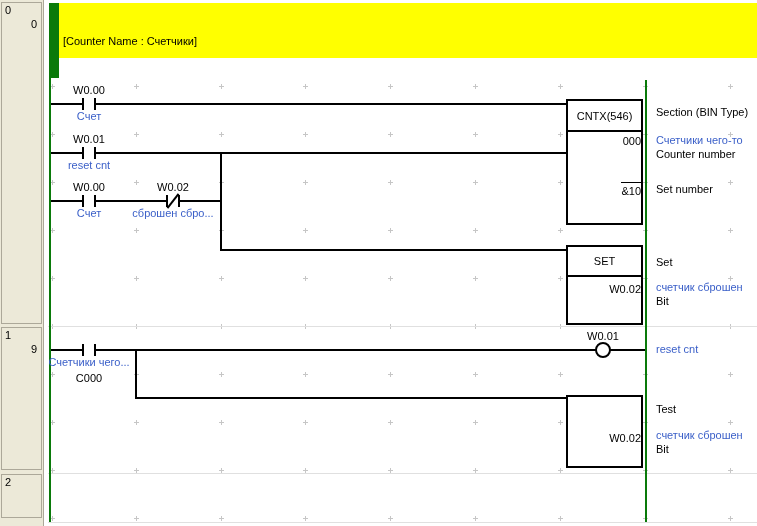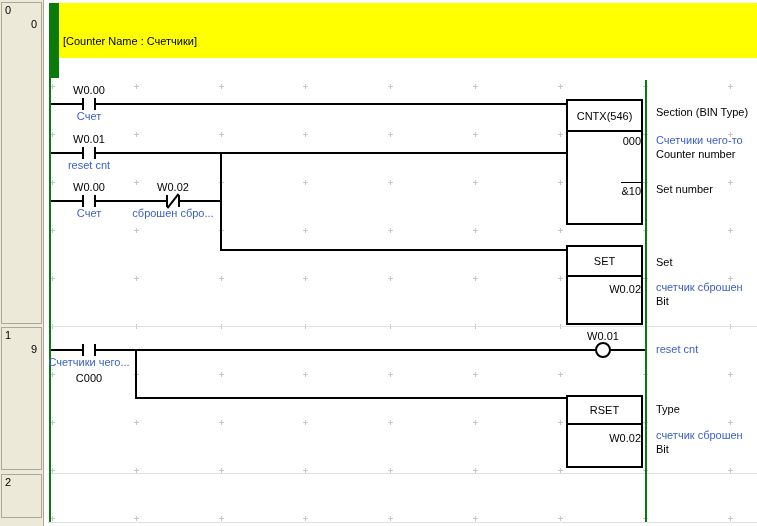--- a/index.html
+++ b/index.html
@@ -239,21 +239,20 @@
     <span class="bar br"></span>
   </div>
   <div class="lbl" style="left:89px;top:330px;margin-top:42px;">C000</div>
   <div class="lbl blue" style="left:89px;top:356px;">Счетчики чего...</div>
 
   <div class="coil"></div>
   <div class="lbl" style="left:603px;top:330px;">W0.01</div>
   <div class="ann blue" style="top:343px;">reset cnt</div>
 
   <div class="fblock" style="top:395px;height:69px;">
-    <div class="fb-title" style="height:26px;">RSET</div>
     <div class="fb-op" style="top:35px;">W0.02</div>
   </div>
 
-  <div class="ann" style="top:403px;">Type</div>
+  <div class="ann" style="top:403px;">Test</div>
   <div class="ann blue" style="top:429px;">счетчик сброшен</div>
   <div class="ann" style="top:443px;">Bit</div>
 
 </div>
 
 </body></html>

